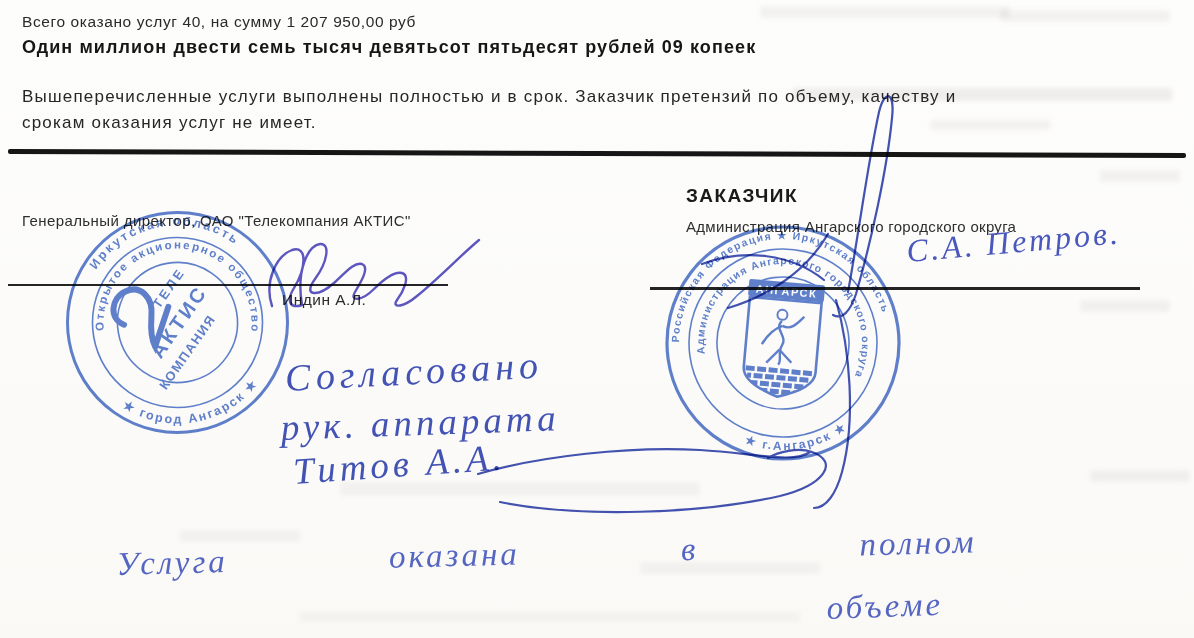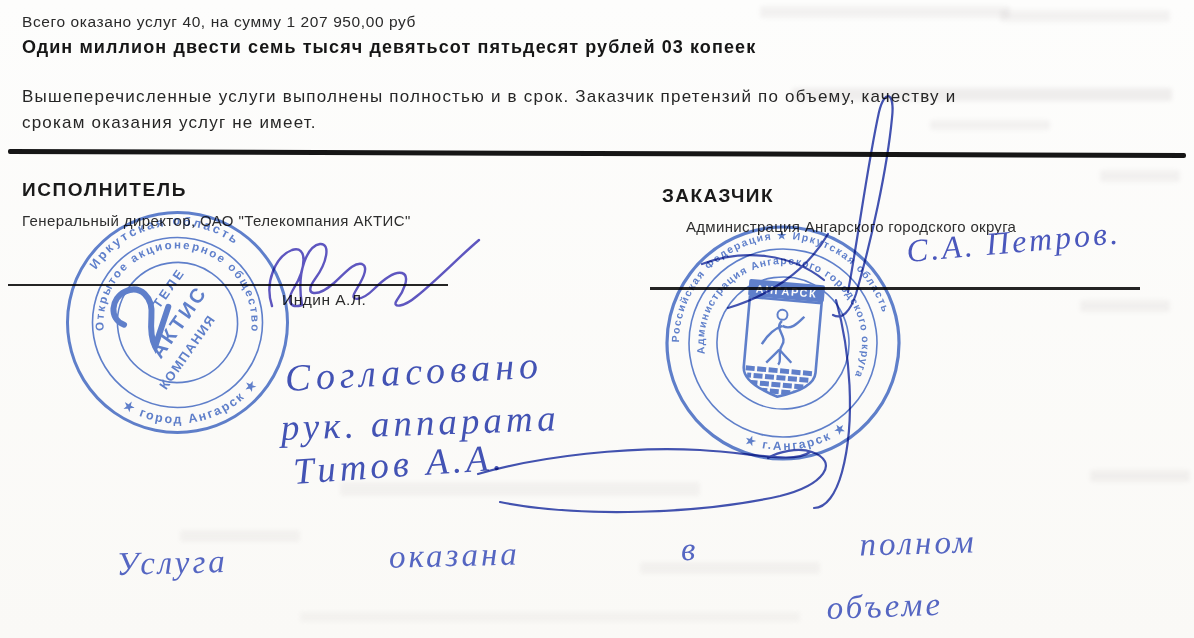--- a/index.html
+++ b/index.html
@@ -7,21 +7,21 @@
         background:linear-gradient(180deg,#fdfdfc,#faf9f6);
         font-family:"Liberation Sans",sans-serif;color:#222;}
   .t{position:absolute;white-space:nowrap;}
   .summary-line{left:22px;top:13px;font-size:15.5px;letter-spacing:.6px;color:#2a2a2a;}
   .amount-words{left:22px;top:37px;font-size:18px;font-weight:bold;letter-spacing:1.1px;color:#161616;}
   .completion-note{left:22px;top:84px;width:960px;font-size:17px;line-height:1.55;
         letter-spacing:1.2px;white-space:normal;color:#262626;}
   .divider{position:absolute;left:8px;top:151px;width:1178px;height:5px;background:#161616;
         border-radius:2px;transform:rotate(.2deg);}
   .exec-heading{left:22px;top:179px;font-size:19px;font-weight:bold;letter-spacing:1.6px;color:#1a1a1a;}
-  .cust-heading{left:662px;top:185px;font-size:19px;font-weight:bold;letter-spacing:1.4px;color:#1a1a1a;}
+  .cust-heading{left:686px;top:185px;font-size:19px;font-weight:bold;letter-spacing:1.4px;color:#1a1a1a;}
   .exec-subtitle{left:22px;top:212px;font-size:15px;letter-spacing:.4px;color:#2e2e2e;}
   .cust-subtitle{left:686px;top:218px;font-size:15px;letter-spacing:.3px;color:#2e2e2e;}
   .sigline{position:absolute;background:#242424;height:2px;}
   .sigline-left{left:8px;top:284px;width:440px;}
   .sigline-right{left:650px;top:287px;width:490px;height:3px;}
   .exec-signatory{left:282px;top:291px;font-size:15.5px;letter-spacing:.5px;color:#2b2b2b;}
 
   .hw{position:absolute;white-space:nowrap;font-family:"Liberation Serif",serif;
       font-style:italic;transform-origin:left top;color:#4353b4;}
   .petrov{left:905px;top:233px;font-size:32px;letter-spacing:3px;transform:rotate(-5deg);color:#4a57bc;}
@@ -54,24 +54,23 @@
   <div class="ghost" style="left:930px;top:120px;width:120px;height:10px;"></div>
   <div class="ghost" style="left:1100px;top:170px;width:80px;height:12px;"></div>
   <div class="ghost" style="left:1080px;top:300px;width:90px;height:12px;"></div>
   <div class="ghost" style="left:1090px;top:470px;width:100px;height:12px;"></div>
   <div class="ghost" style="left:340px;top:482px;width:360px;height:14px;opacity:.07;"></div>
   <div class="ghost" style="left:180px;top:530px;width:120px;height:12px;opacity:.07;"></div>
   <div class="ghost" style="left:640px;top:562px;width:180px;height:12px;opacity:.07;"></div>
   <div class="ghost" style="left:300px;top:612px;width:500px;height:10px;opacity:.06;"></div>
 
   <div class="t summary-line">Всего оказано услуг 40, на сумму 1 207 950,00 руб</div>
-  <div class="t amount-words">Один миллион двести семь тысяч девятьсот пятьдесят рублей 03 копеек</div>
+  <div class="t amount-words">Один миллион двести семь тысяч девятьсот пятьдесят рублей 09 копеек</div>
   <div class="t completion-note">Вышеперечисленные услуги выполнены полностью и в срок. Заказчик претензий по объему, качеству и срокам оказания услуг не имеет.</div>
   <div class="divider"></div>
-  <div class="t exec-heading">ИСПОЛНИТЕЛЬ</div>
   <div class="t cust-heading">ЗАКАЗЧИК</div>
   <div class="t exec-subtitle">Генеральный директор, ОАО "Телекомпания АКТИС"</div>
   <div class="t cust-subtitle">Администрация Ангарского городского округа</div>
   <div class="sigline sigline-left"></div>
   <div class="sigline sigline-right"></div>
   <div class="t exec-signatory">Индин А.Л.</div>
 
   <svg class="stamp stamp-left" width="245" height="245" viewBox="0 0 245 245">
     <defs>
       <path id="lsTop" d="M 25.5,122.5 A 97,97 0 1 1 219.5,122.5"></path>

